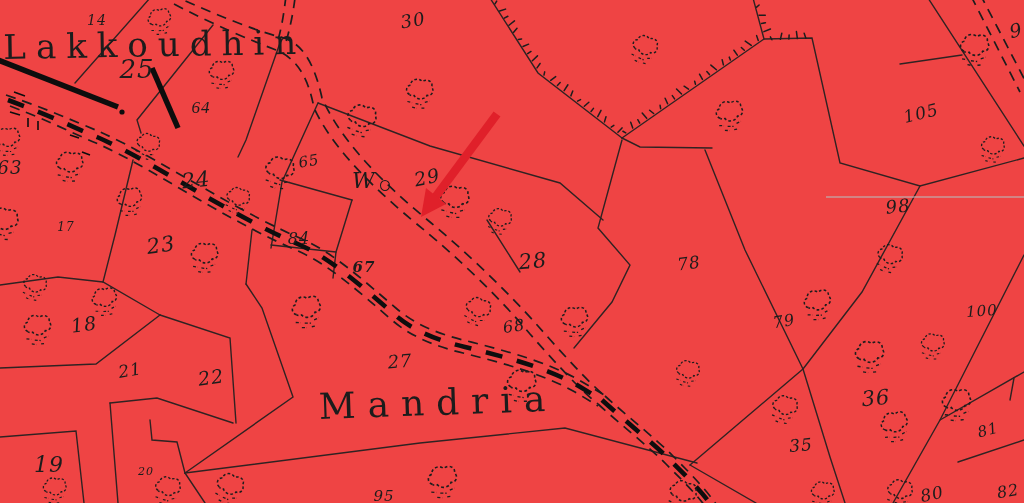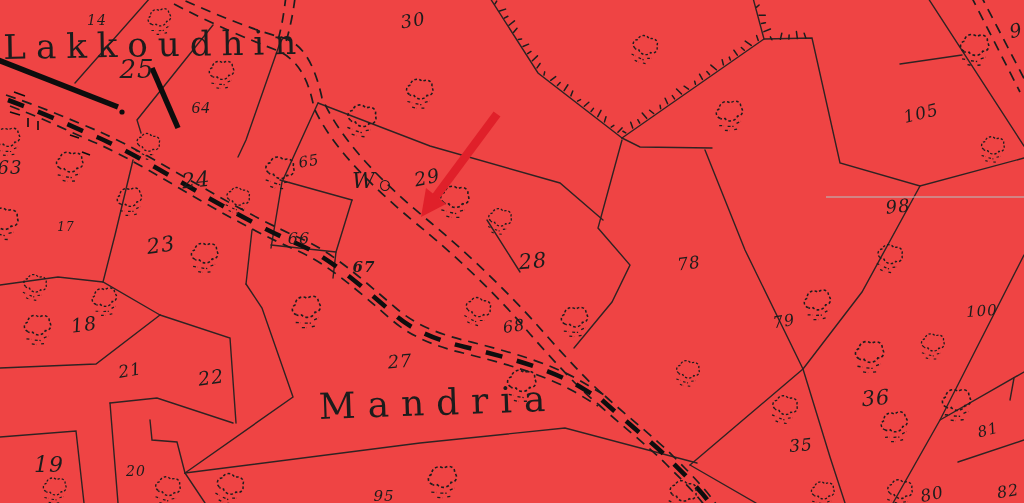--- a/index.html
+++ b/index.html
@@ -201,33 +201,33 @@
       <div class="lbl place-name" style="left: 3px; top: 27px; transform: rotate(-1deg); transform-origin: left top; position: absolute; font-size: 34px; letter-spacing: 10px;">Lakkoudhin</div>
       <div class="lbl place-name" style="left: 318px; top: 386px; transform: rotate(-2deg); transform-origin: left top; position: absolute; font-size: 36px; letter-spacing: 12px;">Mandria</div>
       <div class="lbl parcel-num" style="left: 97px; top: 20px; font-size: 14px; transform: translate(-50%, -50%) rotate(0deg); text-align: center;">14</div>
       <div class="lbl parcel-num" style="left: 137px; top: 69px; font-size: 26px; transform: translate(-50%, -50%) rotate(0deg);">25</div>
       <div class="lbl parcel-num" style="left: 201px; top: 108px; font-size: 17px; transform: translate(-50%, -50%) rotate(0deg); font-family: Liberation Serif, serif;">64</div>
       <div class="lbl parcel-num" style="left: 10px; top: 167px; font-size: 18px; transform: translate(-50%, -50%) rotate(0deg);">63</div>
       <div class="lbl parcel-num" style="left: 309px; top: 161px; font-size: 15px; transform: translate(-50%, -50%) rotate(-10deg);">65</div>
       <div class="lbl parcel-num" style="left: 196px; top: 180px; font-size: 21px; transform: translate(-50%, -50%) rotate(-6deg);">24</div>
       <div class="lbl parcel-num" style="left: 66px; top: 227px; font-size: 12px; transform: translate(-50%, -50%) rotate(0deg);">17</div>
       <div class="lbl parcel-num" style="left: 161px; top: 245px; font-size: 21px; transform: translate(-50%, -50%) rotate(-8deg);">23</div>
-      <div class="lbl parcel-num" style="left: 299px; top: 238px; font-size: 16px; transform: translate(-50%, -50%) rotate(0deg);">66</div>
+      <div class="lbl parcel-num" style="left: 299px; top: 238px; font-size: 16px; transform: translate(-50%, -50%) rotate(0deg);">84</div>
       <div class="lbl parcel-num" style="left: 364px; top: 267px; font-size: 15px; transform: translate(-50%, -50%) rotate(0deg); font-weight: bold;">67</div>
       <div class="lbl parcel-num" style="left: 427px; top: 177px; font-size: 19px; transform: translate(-50%, -50%) rotate(-12deg);">29</div>
       <div class="lbl parcel-num" style="left: 533px; top: 261px; font-size: 21px; transform: translate(-50%, -50%) rotate(-5deg);">28</div>
       <div class="lbl parcel-num" style="left: 514px; top: 326px; font-size: 16px; transform: translate(-50%, -50%) rotate(-8deg);">68</div>
       <div class="lbl parcel-num" style="left: 689px; top: 263px; font-size: 17px; transform: translate(-50%, -50%) rotate(-8deg);">78</div>
       <div class="lbl parcel-num" style="left: 784px; top: 321px; font-size: 16px; transform: translate(-50%, -50%) rotate(-10deg);">79</div>
       <div class="lbl parcel-num" style="left: 400px; top: 361px; font-size: 18px; transform: translate(-50%, -50%) rotate(-5deg);">27</div>
       <div class="lbl parcel-num" style="left: 84px; top: 324px; font-size: 19px; transform: translate(-50%, -50%) rotate(-8deg);">18</div>
       <div class="lbl parcel-num" style="left: 130px; top: 370px; font-size: 17px; transform: translate(-50%, -50%) rotate(-10deg);">21</div>
       <div class="lbl parcel-num" style="left: 211px; top: 377px; font-size: 19px; transform: translate(-50%, -50%) rotate(-8deg);">22</div>
       <div class="lbl parcel-num" style="left: 49px; top: 464px; font-size: 22px; transform: translate(-50%, -50%) rotate(0deg);">19</div>
-      <div class="lbl parcel-num" style="left: 136px; top: 471px; font-size: 14px; transform: translate(-50%, -50%) rotate(0deg);">20</div>
+      <div class="lbl parcel-num" style="left: 146px; top: 471px; font-size: 11px; transform: translate(-50%, -50%) rotate(0deg);">20</div>
       <div class="lbl parcel-num" style="left: 384px; top: 487px; font-size: 15px; transform: translate(-50%, -50%) rotate(0deg); margin-top: 9px;">95</div>
       <div class="lbl parcel-num" style="left: 413px; top: 20px; font-size: 18px; transform: translate(-50%, -50%) rotate(-10deg);">30</div>
       <div class="lbl parcel-num" style="left: 921px; top: 113px; font-size: 17px; transform: translate(-50%, -50%) rotate(-14deg);">105</div>
       <div class="lbl parcel-num" style="left: 898px; top: 206px; font-size: 18px; transform: translate(-50%, -50%) rotate(-6deg);">98</div>
       <div class="lbl parcel-num" style="left: 982px; top: 311px; font-size: 15px; transform: translate(-50%, -50%) rotate(-4deg);">100</div>
       <div class="lbl parcel-num" style="left: 876px; top: 398px; font-size: 21px; transform: translate(-50%, -50%) rotate(-5deg);">36</div>
       <div class="lbl parcel-num" style="left: 801px; top: 445px; font-size: 17px; transform: translate(-50%, -50%) rotate(-5deg);">35</div>
       <div class="lbl parcel-num" style="left: 932px; top: 494px; font-size: 17px; transform: translate(-50%, -50%) rotate(-12deg);">80</div>
       <div class="lbl parcel-num" style="left: 988px; top: 430px; font-size: 15px; transform: translate(-50%, -50%) rotate(-14deg);">81</div>
       <div class="lbl parcel-num" style="left: 1008px; top: 491px; font-size: 16px; transform: translate(-50%, -50%) rotate(-10deg);">82</div>

